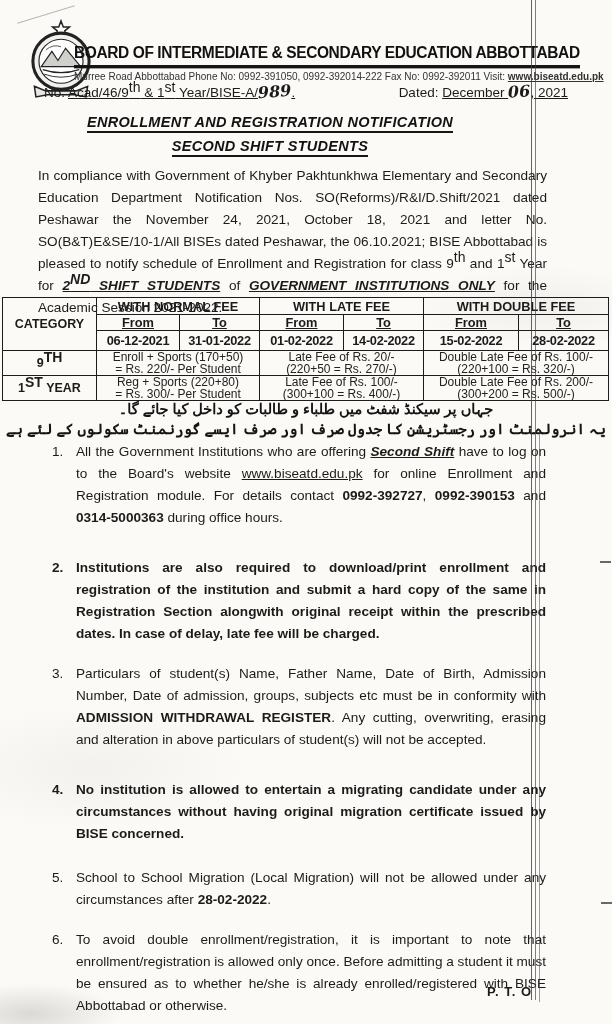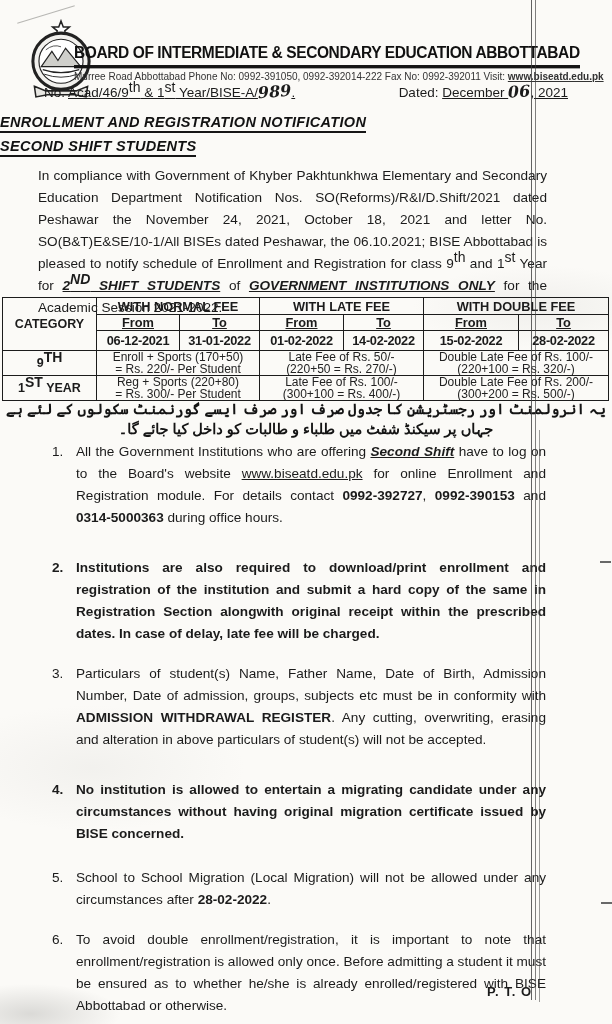--- a/index.html
+++ b/index.html
@@ -31,21 +31,21 @@
     white-space:nowrap; border-bottom:3px solid #141414; padding-bottom:2px;
     transform:scaleY(1.12); color:#111;
   }
   .address { position:absolute; left:74px; top:71px; width:464px; text-align:left; font-size:10px; color:#333; white-space:nowrap; }
   .address .site { font-weight:bold; text-decoration:underline; }
   .refrow { position:absolute; left:44px; top:85px; width:524px; font-size:13.5px; display:flex; justify-content:space-between; align-items:baseline; }
   .u { text-decoration:underline; }
   sup { font-size:14px; vertical-align:super; line-height:0; }
   .hand { font-family:"DejaVu Serif", serif; font-style:italic; font-weight:bold; font-size:16px; display:inline-block; transform:rotate(-4deg); line-height:0.8; }
   
-  .doctitle { position:absolute; left:0; width:540px; text-align:left; }
+  .doctitle { position:absolute; left:0; width:540px; text-align:center; }
   .doctitle span {
     display:inline-block; font-weight:900; font-style:italic; font-size:14.5px;
     letter-spacing:.3px; border-bottom:2px solid #161616; padding-bottom:1px; color:#121212;
   }
   .t1 { top:113px; } .t2 { top:137px; }
   
   .intro { position:absolute; left:38px; top:165px; width:509px; font-size:13.6px; line-height:22px; text-align:justify; }
   .bi { font-weight:bold; font-style:italic; text-decoration:underline; }
   
   table.fees { position:absolute; left:2px; top:297px; width:606px; border-collapse:collapse; table-layout:fixed; }
@@ -145,21 +145,21 @@
       <td>15-02-2022</td>
       <td>28-02-2022</td>
     </tr>
     <tr>
       <td class="cat"><span>9</span><sup>TH</sup><span></span></td>
       <td colspan="2" class="fee">
             <div>Enroll + Sports (170+50)</div>
             <div>= Rs. 220/- Per Student</div>
           </td>
       <td colspan="2" class="fee">
-            <div>Late Fee of Rs. 50/-</div>
+            <div>Late Fee of Rs. 20/-</div>
             <div>(220+50 = Rs. 270/-)</div>
           </td>
       <td colspan="2" class="fee">
             <div>Double Late Fee of Rs. 100/-</div>
             <div>(220+100 = Rs. 320/-)</div>
           </td>
     </tr>
     <tr>
       <td class="cat"><span>1</span><sup>ST</sup><span> YEAR</span></td>
       <td colspan="2" class="fee">
@@ -172,22 +172,22 @@
           </td>
       <td colspan="2" class="fee">
             <div>Double Late Fee of Rs. 200/-</div>
             <div>(300+200 = Rs. 500/-)</div>
           </td>
     </tr>
   </tbody>
     </table>
 
   <div class="urdu">
+    <div>جہاں پر سیکنڈ شفٹ میں طلباء و طالبات کو داخل کیا جائے گا۔</div>
     <div>یہ انرولمنٹ اور رجسٹریشن کا جدول صرف اور صرف ایسے گورنمنٹ سکولوں کے لئے ہے</div>
-    <div>جہاں پر سیکنڈ شفٹ میں طلباء و طالبات کو داخل کیا جائے گا۔</div>
   </div>
 
   <div class="list">
 
     <div class="item">
       <span class="num">1.</span>
       <span>All the Government Institutions who are offering </span><span class="bi">Second Shift</span><span> have to log on to the Board's website </span><span class="link">www.biseatd.edu.pk</span><span> for online Enrollment and Registration module. For details contact </span><span class="b">0992-392727</span><span>, </span><span class="b">0992-390153</span><span> and </span><span class="b">0314-5000363</span><span> during office hours.</span>
     </div>
 
     <div class="item bold">

